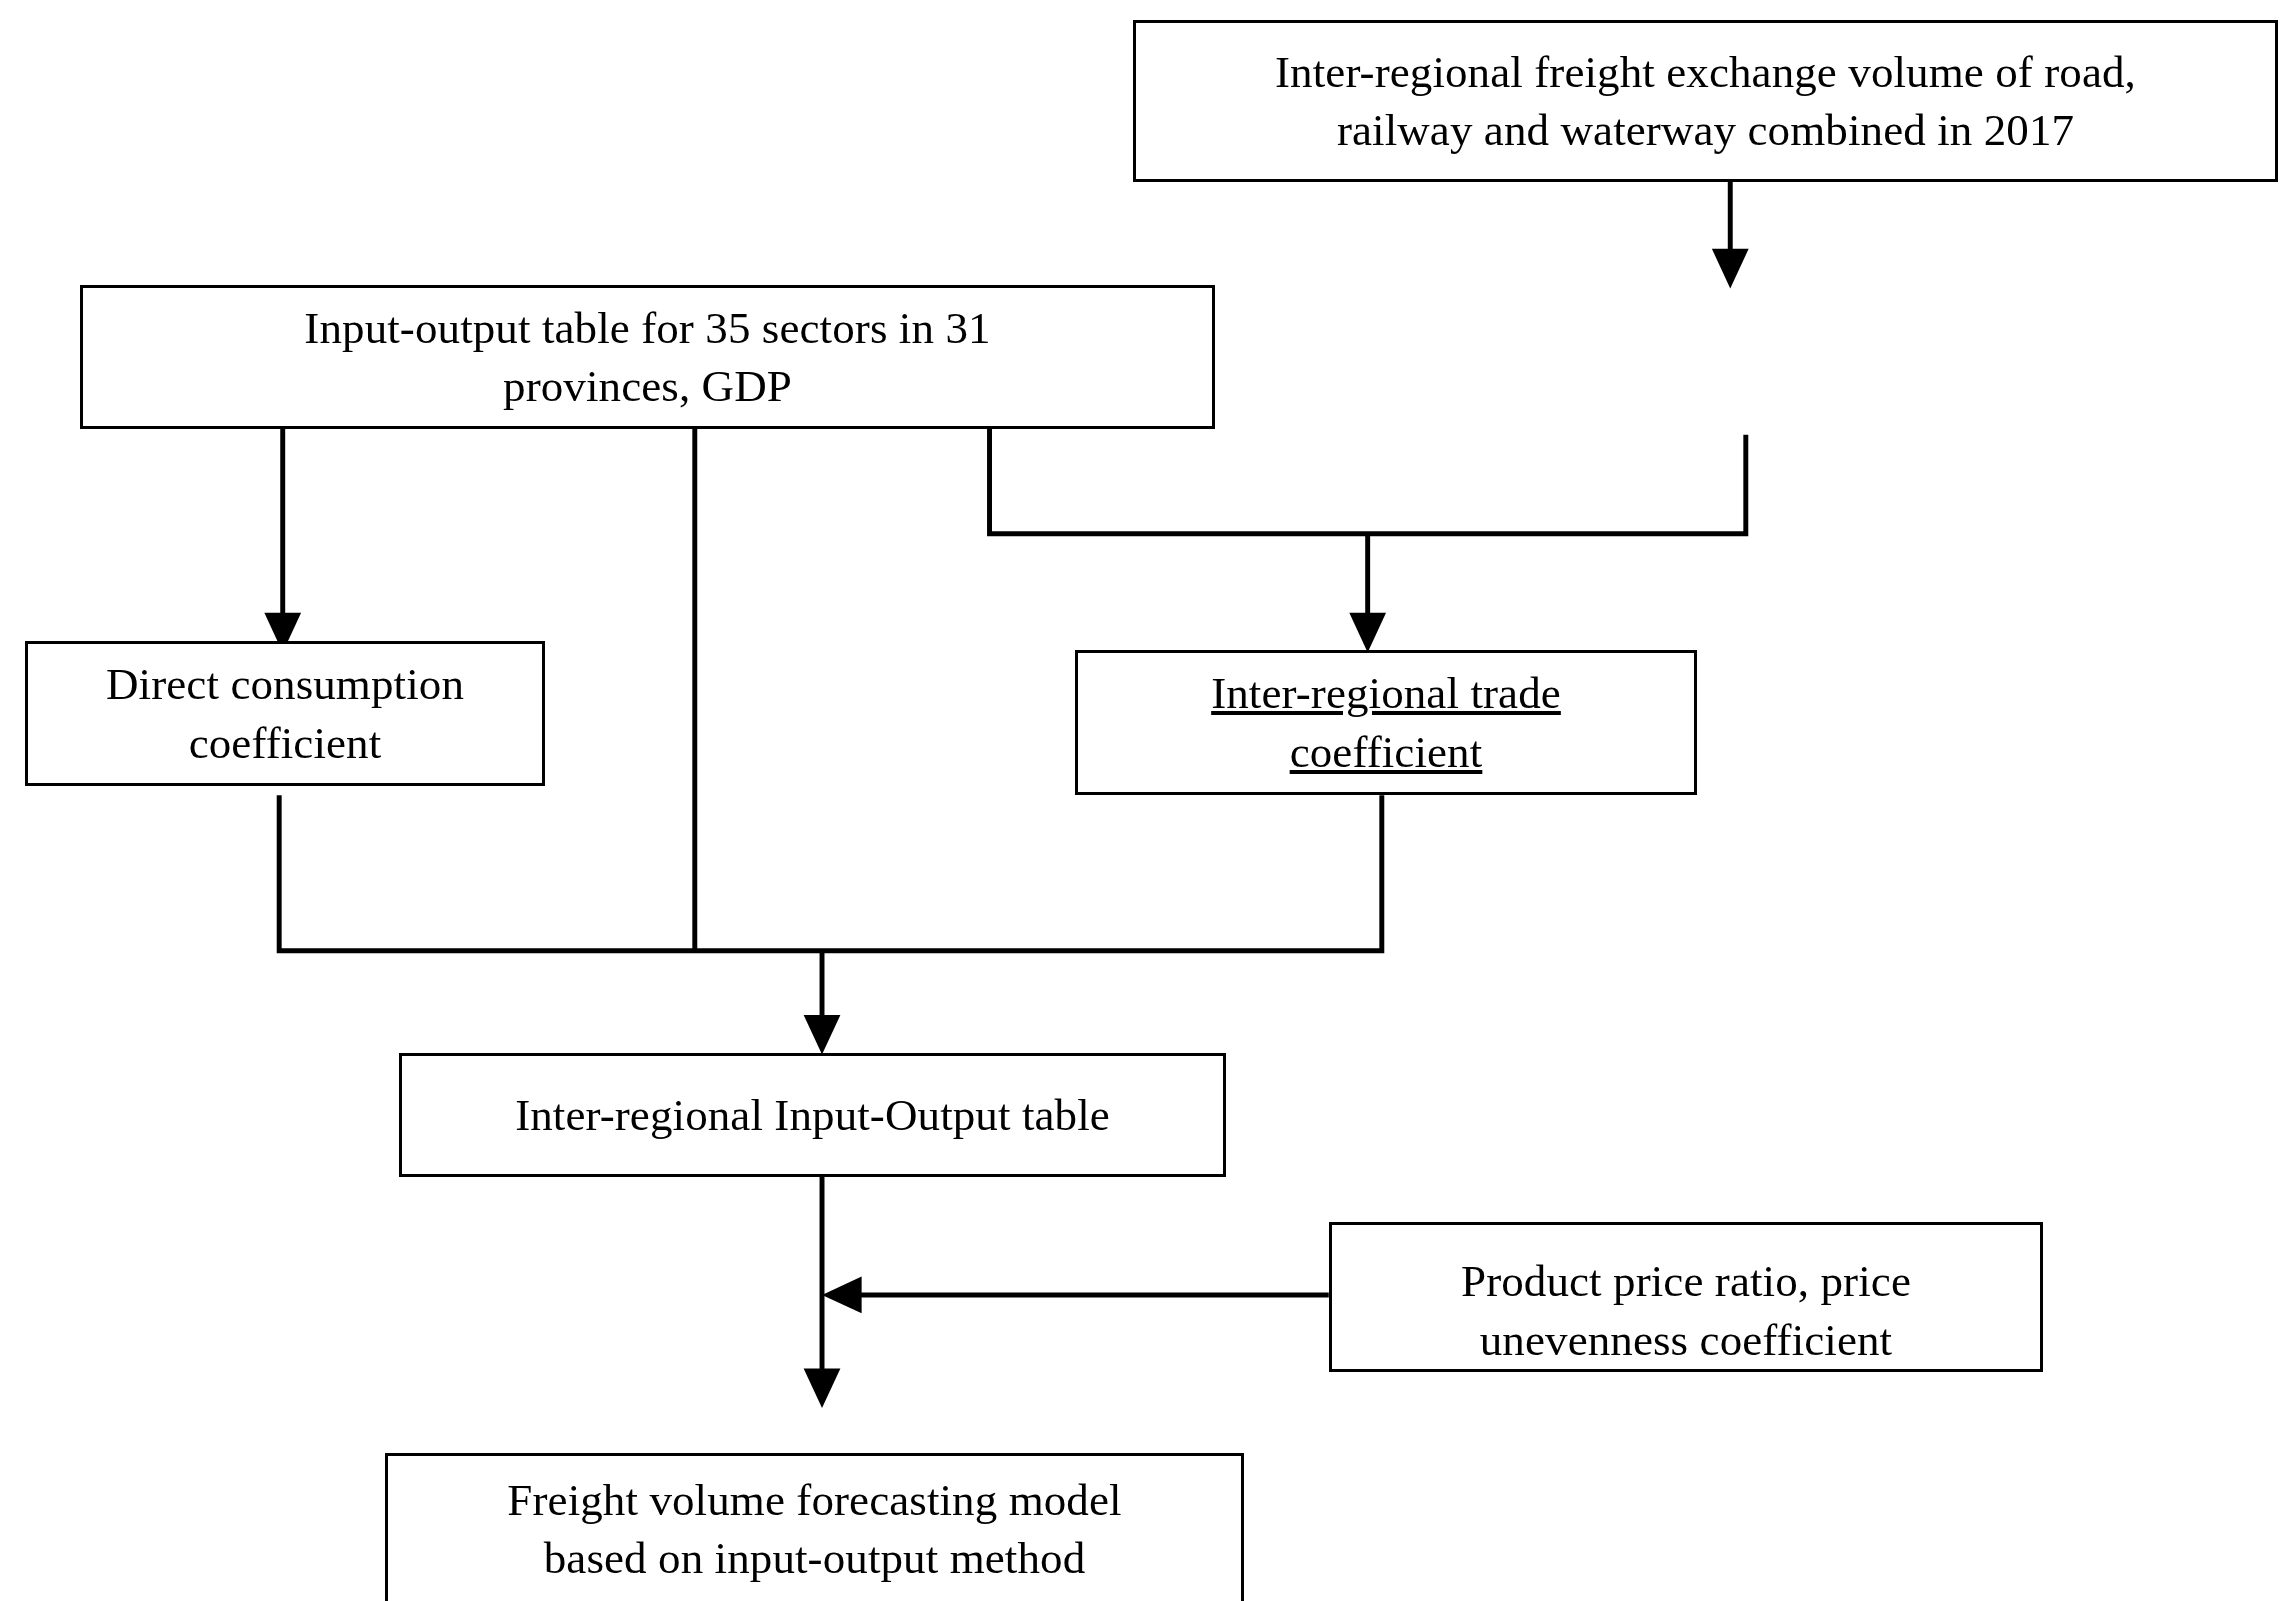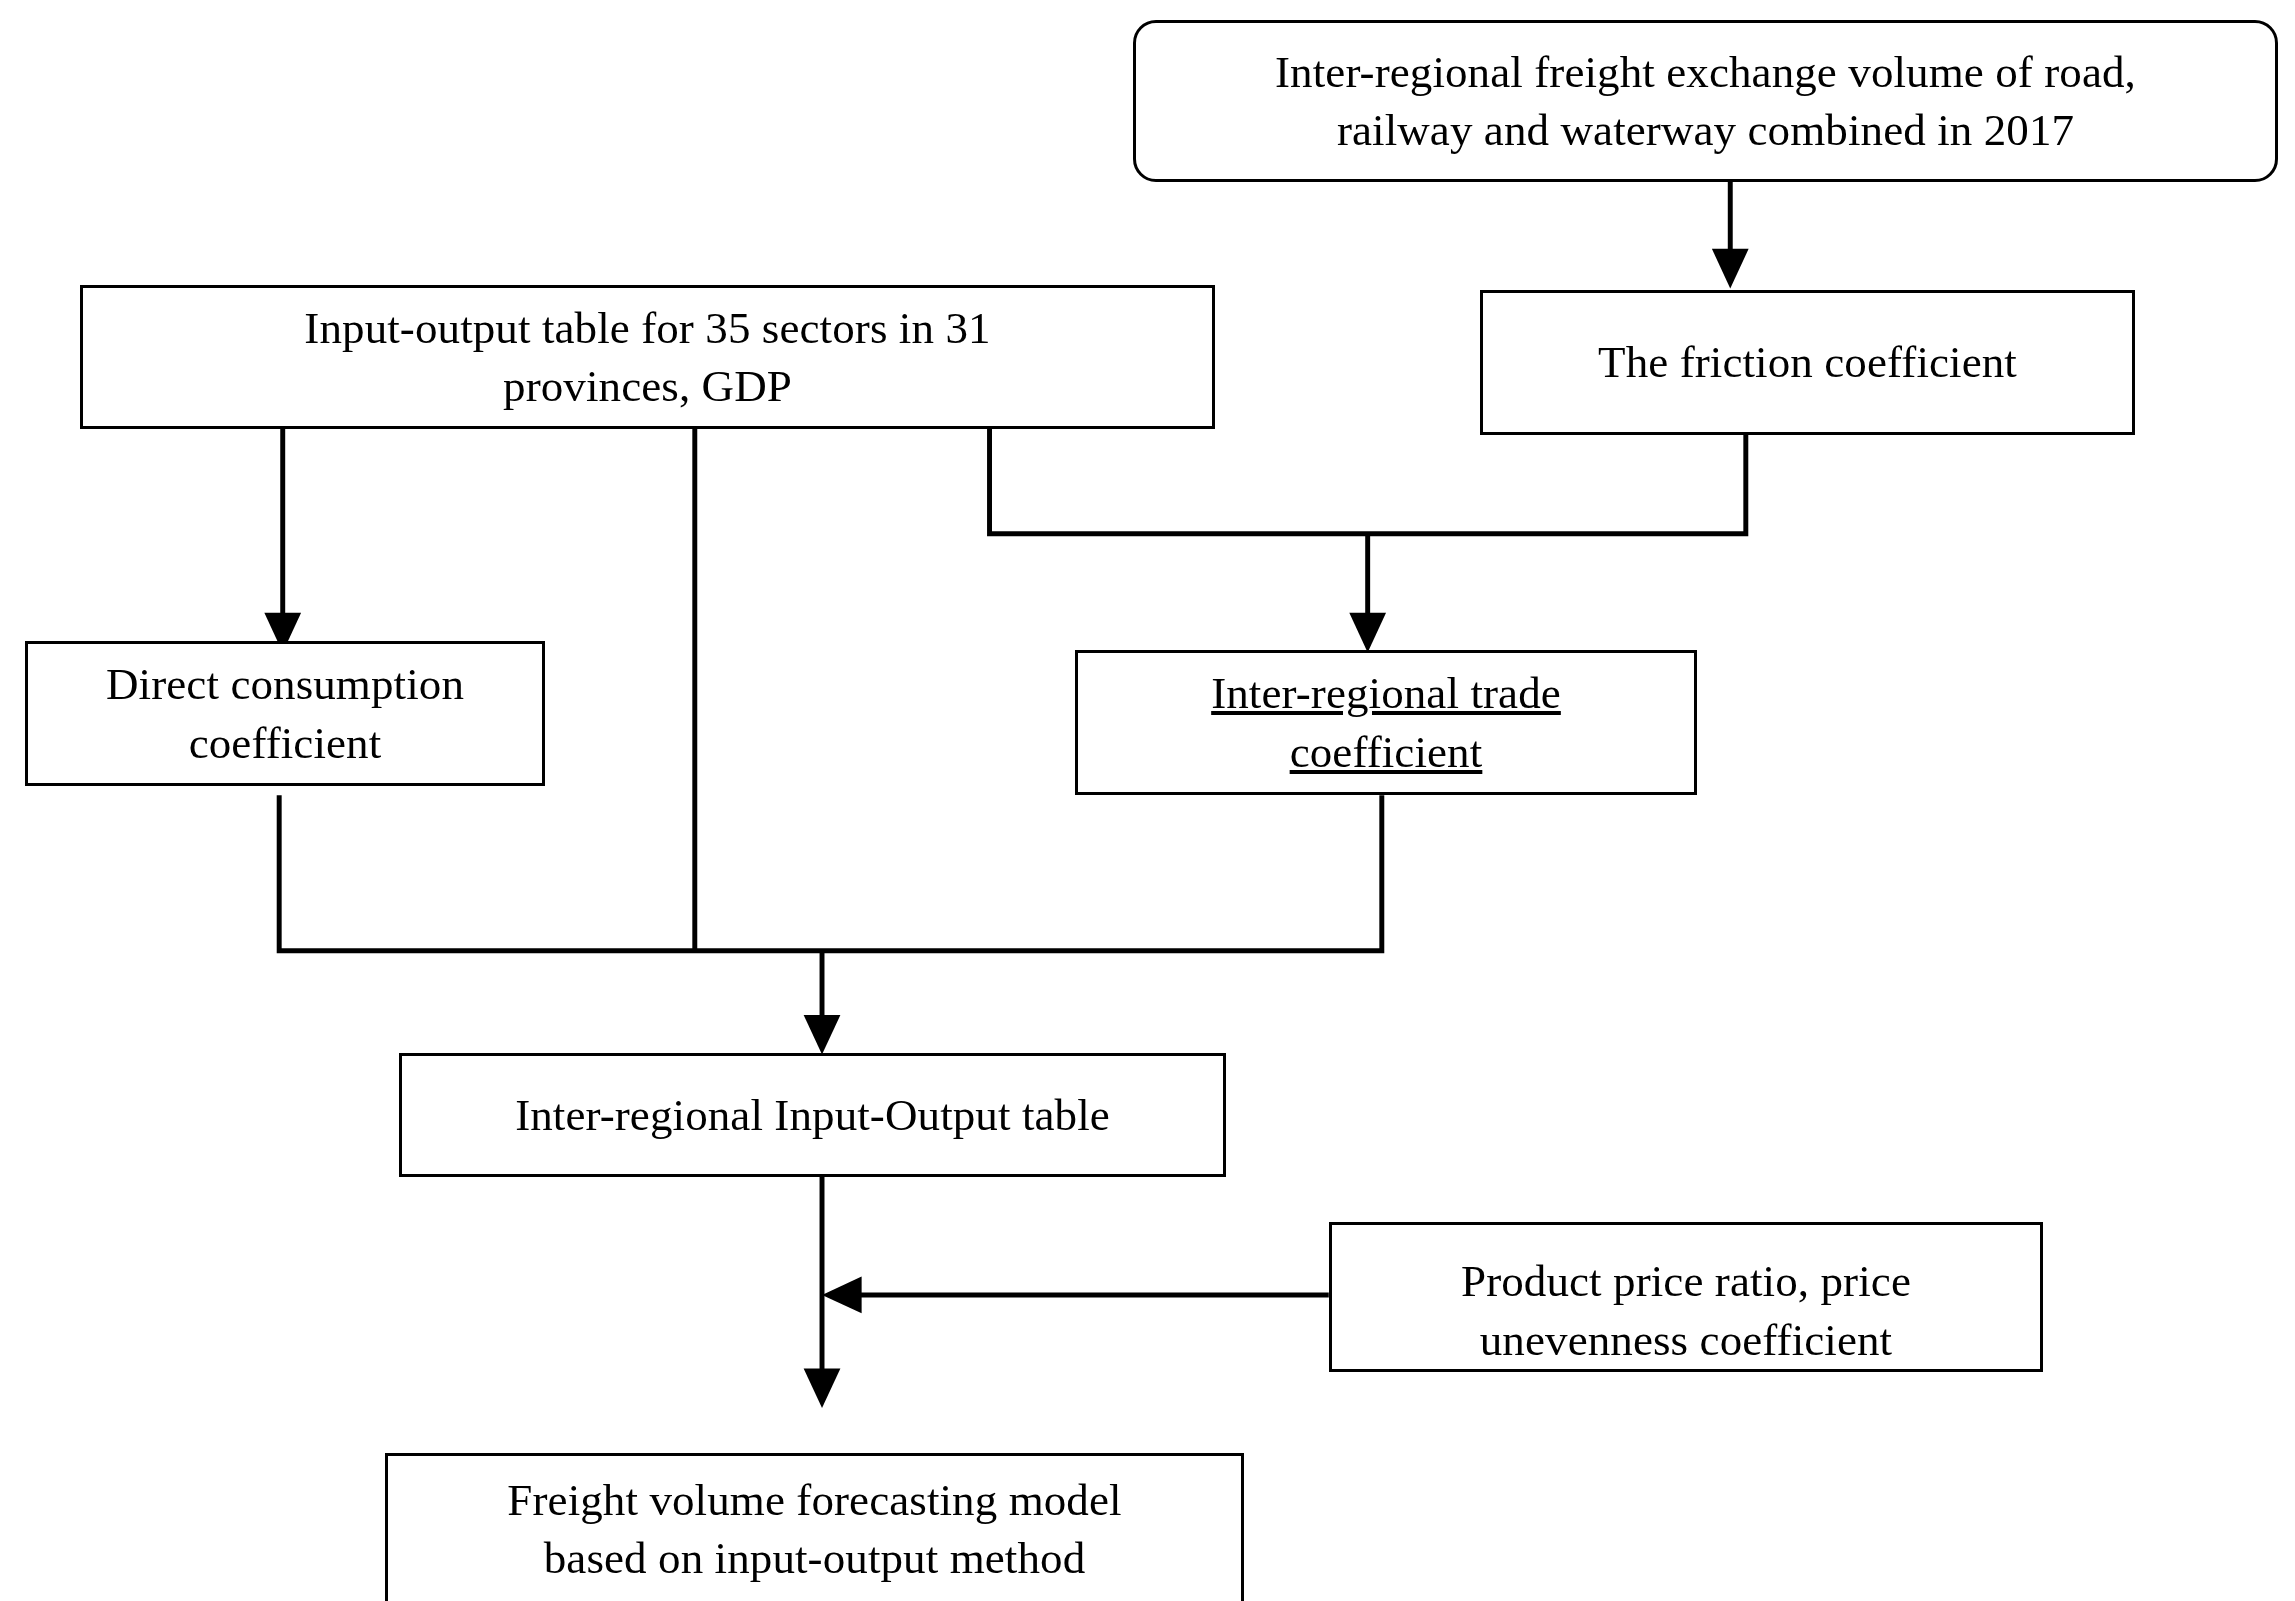--- a/index.html
+++ b/index.html
@@ -89,33 +89,30 @@
       <polygon points="1163,1992 1137,1936 1189,1936"></polygon>
     </g>
 
     <g>
       <line x1="1880" y1="1832" x2="1193" y2="1832"></line>
       <polygon points="1163,1832 1219,1806 1219,1858"></polygon>
     </g>
 
   </svg>
 
-  <div class="node" style="left:1133px; top:20px; width:1145px; height:162px;border-radius:23px;">
+  <div class="node" style="left:1133px; top:20px; width:1145px; height:162px;">
     <span class="node-label">Inter-regional freight exchange volume of road,
 railway and waterway combined in 2017</span>
   </div>
 
   <div class="node" style="left:80px; top:285px; width:1135px; height:144px;">
     <span class="node-label">Input-output table for 35 sectors in 31
 provinces, GDP</span>
   </div>
 
-  <div class="node" style="left:1480px; top:290px; width:655px; height:145px;">
-    <span class="node-label">The friction coefficient</span>
-  </div>
 
   <div class="node" style="left:25px; top:641px; width:520px; height:145px;">
     <span class="node-label">Direct consumption
 coefficient</span>
   </div>
 
   <div class="node" style="left:1075px; top:650px; width:622px; height:145px;text-decoration:underline;">
     <span class="node-label">Inter-regional trade
 coefficient</span>
   </div>

